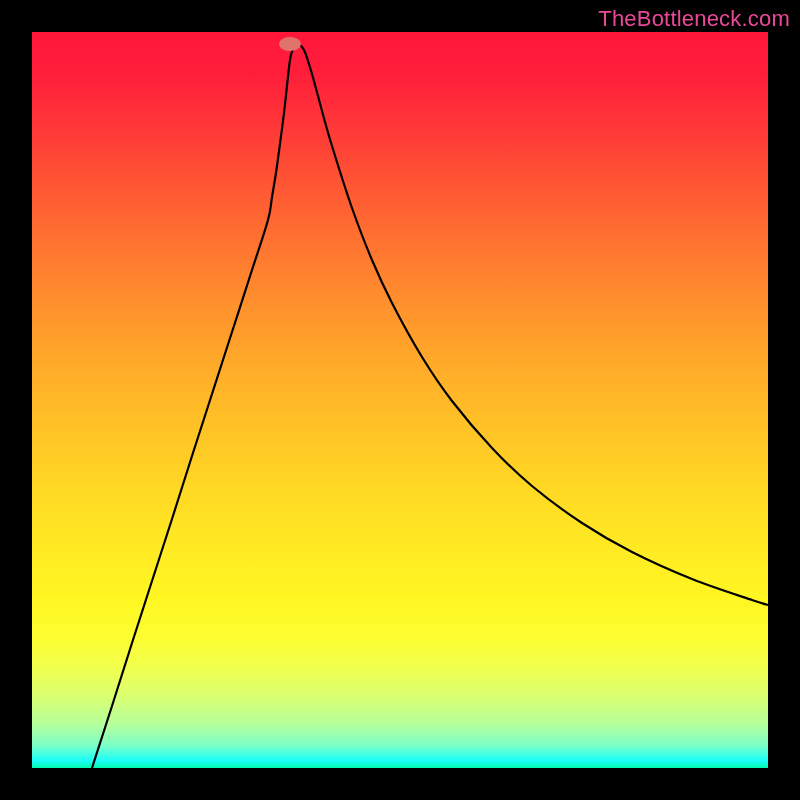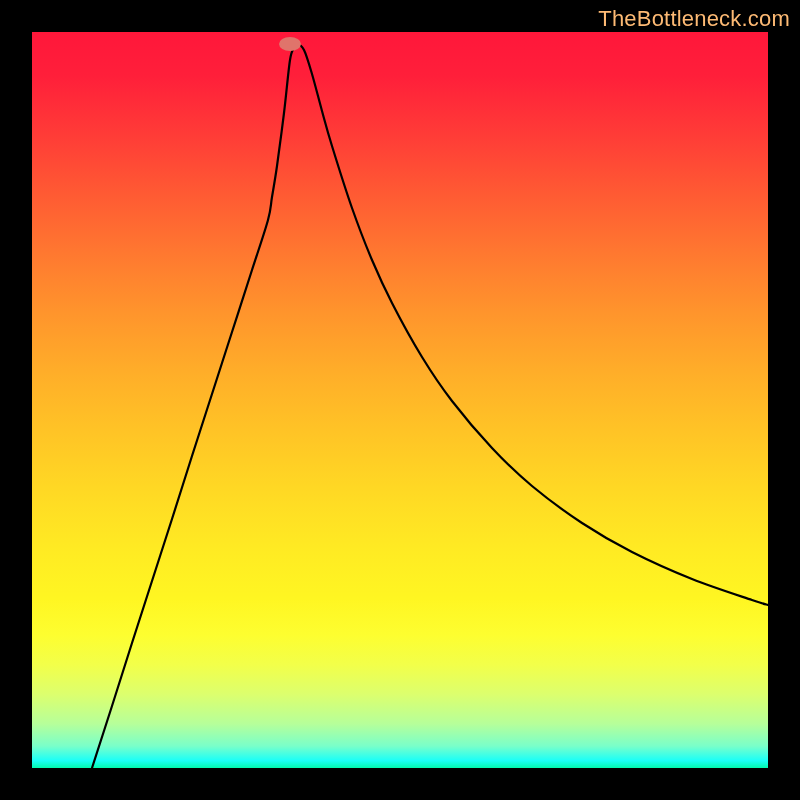--- a/index.html
+++ b/index.html
@@ -45,21 +45,21 @@
       #b6ff9a 94%,
       #7affc9 97%,
       #1bfff7 99%,
       #02f9ae 100%
     );
   }
   .watermark {
     position: absolute;
     top: 6px;
     right: 10px;
-    color: #fdba74;
+    color: #ec4899;
     font-size: 22px;
     font-weight: 500;
     letter-spacing: 0.2px;
   }
   svg.curve {
     position: absolute;
     top: 0;
     left: 0;
     width: 736px;
     height: 736px;

